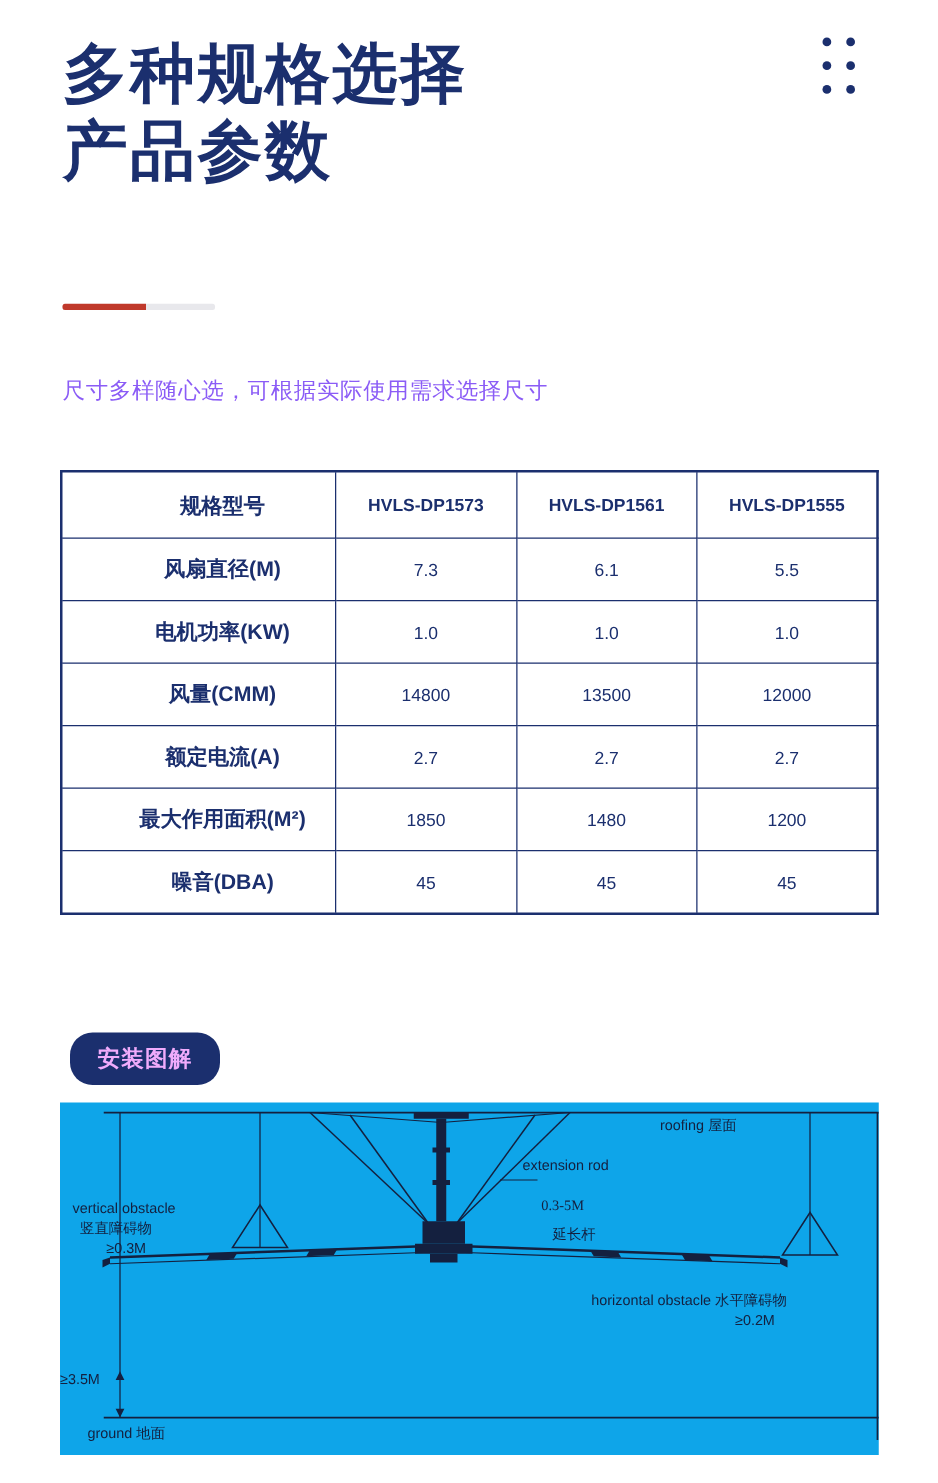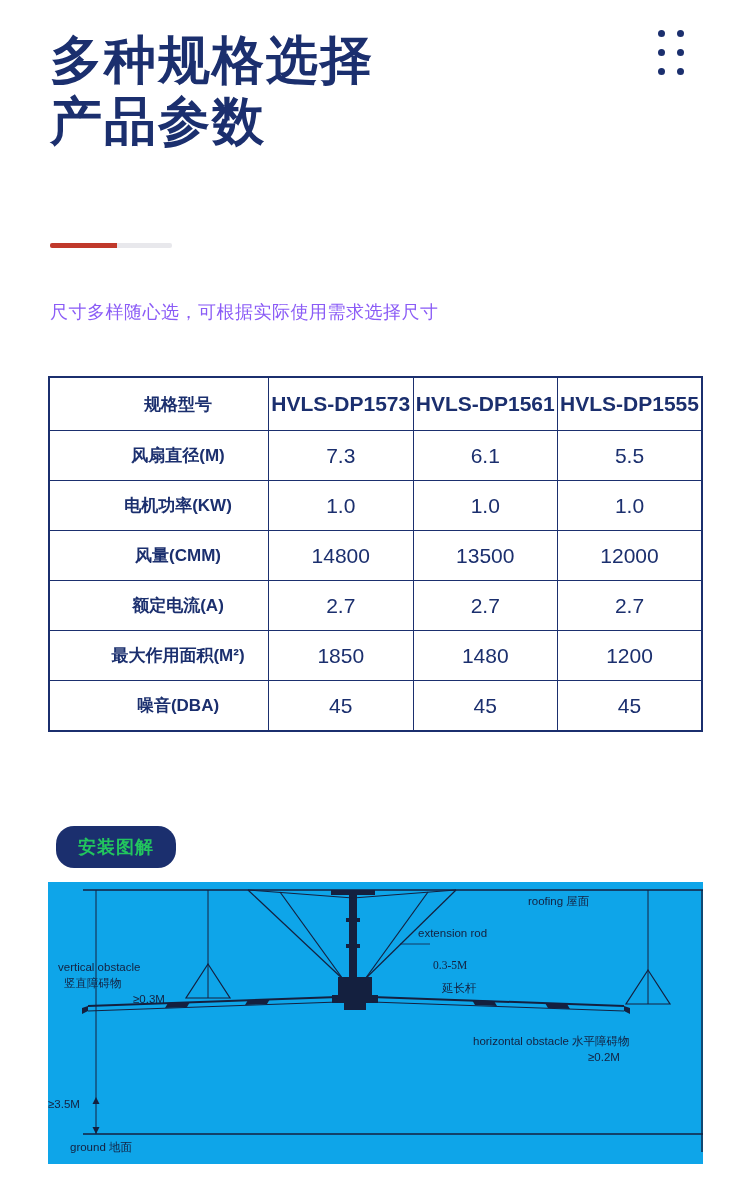--- a/index.html
+++ b/index.html
@@ -80,21 +80,21 @@
     width: 655px;
     border-collapse: collapse;
     border: 2px solid #1b2f6e;
     table-layout: fixed;
   }
   .spec-table td {
     border: 1px solid #1b2f6e;
     text-align: center;
     vertical-align: middle;
     height: 47px;
-    font-size: 21px;
+    font-size: 14px;
     color: #1b2f6e;
   }
   .spec-table td.label {
     font-weight: bold;
     width: 178px;
     font-size: 17px;
     padding-left: 39px;
   }
   .spec-table tr.head td {
     font-weight: bold;
@@ -105,21 +105,21 @@
     font-weight: normal;
   }
   .spec-table tr.head td.val { font-weight: bold; }
 
   
   .badge {
     position: absolute;
     left: 56px;
     top: 826px;
     background: #1b2f6e;
-    color: #22c55e;
+    color: #f0abfc;
     font-size: 18px;
     font-weight: bold;
     padding: 9px 22px;
     border-radius: 18px;
     letter-spacing: 1px;
     text-align: right;
   }
 
   
   .diagram {
@@ -269,21 +269,21 @@
     </svg>
 
     <div class="dg-text" style="left:480px; top:12px;">roofing 屋面</div>
 
     <div class="dg-text center" style="left:370px; top:44px;">extension rod</div>
     <div class="dg-text center" style="left:394px; top:76px;margin-top:23px;">延长杆</div>
     <div class="dg-text center" style="left:385px; top:76px;font-family:Liberation Serif, serif;">0.3-5M</div>
 
     <div class="dg-text" style="left:10px; top:78px;">vertical obstacle</div>
     <div class="dg-text" style="left:16px; top:94px;">竖直障碍物</div>
-    <div class="dg-text" style="left:37px; top:110px;margin-left:48px;">≥0.3M</div>
+    <div class="dg-text" style="left:37px; top:110px;">≥0.3M</div>
 
     <div class="dg-text" style="left:425px; top:152px;">horizontal obstacle  水平障碍物</div>
     <div class="dg-text" style="left:540px; top:168px;">≥0.2M</div>
 
     <div class="dg-text" style="left:0px; top:215px;">≥3.5M</div>
     <div class="dg-text" style="left:22px; top:258px;">ground 地面</div>
   </div>
 
 </div>
 

